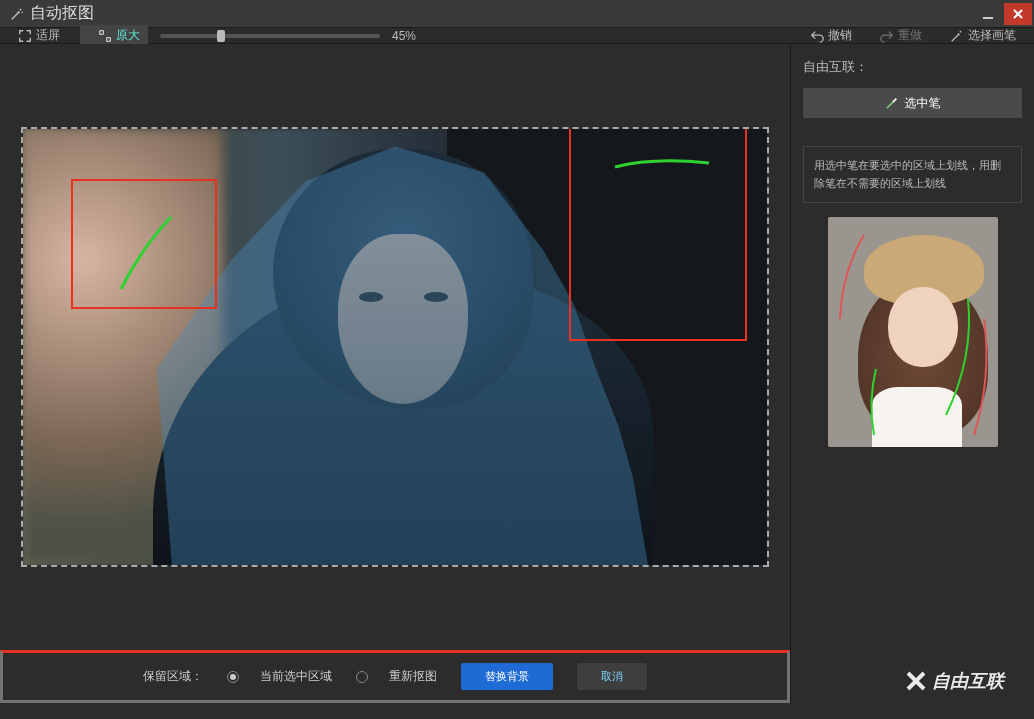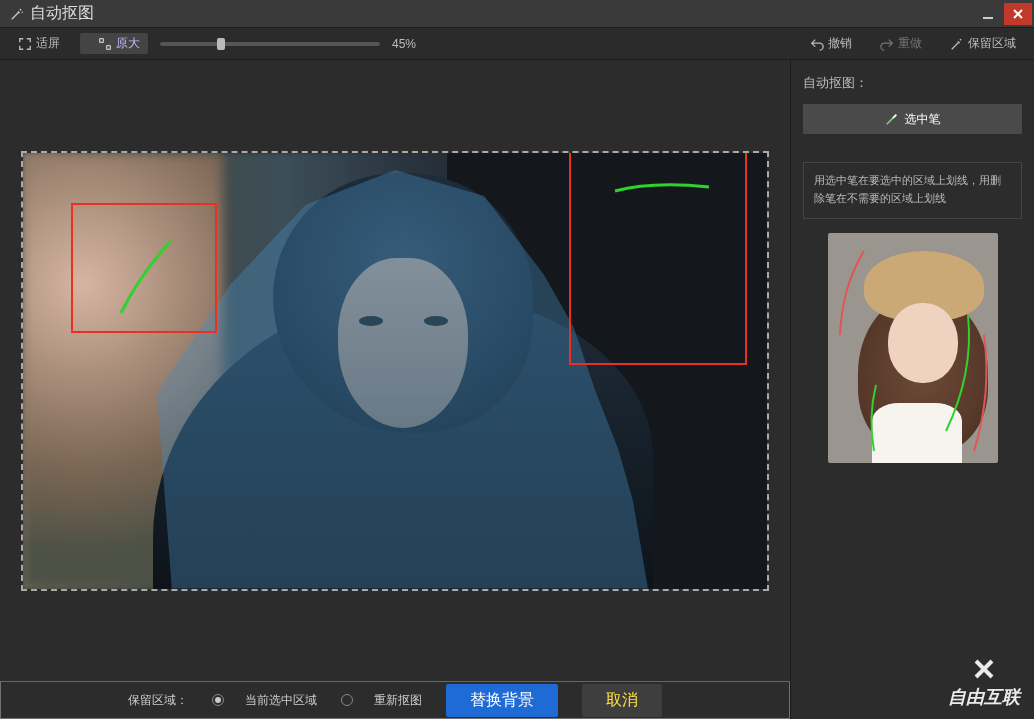--- a/index.html
+++ b/index.html
@@ -7,23 +7,23 @@
 
   
   .titlebar { height: 28px; background: #3a3a3a; display: flex; align-items: center; padding-left: 10px; border-bottom: 1px solid #1c1c1c; }
   .titlebar .wand-icon { width: 14px; height: 14px; margin-right: 6px; }
   .titlebar .title { flex: 1; font-size: 16px; color: #ddd; }
   .win-btn { width: 28px; height: 22px; display: flex; align-items: center; justify-content: center; cursor: pointer; color: #ccc; }
   .win-close { background: #c0392b; color: #fff; margin-right: 2px; margin-left: 2px;}
   .win-min { }
 
   
-  .toolbar { height: 32px; background: #2b2b2b; display: flex; align-items: center; padding: 0 10px; gap: 12px; border-bottom: 1px solid #1a1a1a; }
+  .toolbar { height: 16px; background: #2b2b2b; display: flex; align-items: center; padding: 0 10px; gap: 12px; border-bottom: 1px solid #1a1a1a; }
   .tbtn { display: flex; align-items: center; gap: 4px; padding: 2px 8px; color: #bbb; cursor: pointer; font-size: 12px; border-radius: 2px; }
-  .tbtn.active { background: #444; color: #c4b5fd; padding-left: 18px; }
+  .tbtn.active { background: #444; color: #5eead4; padding-left: 18px; }
   .small-icon { width: 14px; height: 14px; }
   .zoom-slider { width: 220px; height: 4px; background: #555; border-radius: 2px; position: relative; }
   .zoom-slider-thumb { position: absolute; top: -4px; width: 8px; height: 12px; background: #bbb; border-radius: 2px; }
   .zoom-pct { color: #bbb; font-size: 12px; width: 40px; }
   .tool-spacer { flex: 1; }
 
   
   .main { display: flex; height: calc(719px - 28px - 32px); }
   .canvas-col { position: relative; width: 790px; background: #2c2c2c; display: flex; flex-direction: column; }
   .side-col { flex: 1; border-left: 1px solid #1a1a1a; padding: 14px 12px; background: #2c2c2c; position: relative; }
@@ -45,45 +45,45 @@
   .eye { width: 24px; height: 10px; background: #1a1a1a; border-radius: 50%; }
   .selection-tint { position: absolute; inset: 0; background: rgba(70,140,190,0.38); mix-blend-mode: normal; clip-path: polygon(20% 100%, 18% 55%, 28% 30%, 38% 12%, 50% 4%, 62% 10%, 70% 28%, 74% 40%, 77% 55%, 80% 68%, 82% 80%, 84% 100%); }
 
   .red-box { position: absolute; border: 2px solid #e83121; }
   .rb1 { left: 48px; top: 50px; width: 146px; height: 130px; }
   .rb2 { right: 20px; top: -2px; width: 178px; height: 214px; }
 
   .green-stroke { position: absolute; stroke: #2fd22f; stroke-width: 3; fill: none; }
 
   
-  .bottom-bar { height: 38px; display: flex; align-items: center; justify-content: center; gap: 24px; border: 1px solid #737373; border-top-color:#e83121; margin: 0; background: #2c2c2c; }
+  .bottom-bar { height: 53px; display: flex; align-items: center; justify-content: center; gap: 24px; border: 3px solid #737373; border-top-color:#e83121; margin: 0; background: #2c2c2c; }
   .radio { display: inline-flex; align-items: center; gap: 21px; color: #ccc; cursor: pointer; }
   .radio .dot { width: 12px; height: 12px; border: 1px solid #888; border-radius: 50%; display: inline-flex; align-items: center; justify-content: center; background:#2c2c2c;}
   .radio.checked .dot::after { content: ""; width: 6px; height: 6px; background: #ccc; border-radius: 50%; }
-  .btn { padding: 6px 24px; font-size: 16px; cursor: pointer; border-radius: 2px; }
+  .btn { padding: 6px 24px; font-size: 11px; cursor: pointer; border-radius: 2px; }
   .btn-primary { background: #1e6bd6; color: #fff; }
-  .btn-default { background: #3e3e3e; color: #fde047; }
+  .btn-default { background: #3e3e3e; color: #7dd3fc; }
   .keep-label { color: #ccc; }
 
   
   .side-title { font-size: 13px; color: #bbb; margin-bottom: 12px; }
   .brush-row { display: flex; gap: 8px; margin-bottom: 28px; }
   .brush-btn { flex: 1; height: 30px; background: #3c3c3c; display: flex; align-items: center; justify-content: center; gap: 6px; cursor: pointer; font-size: 12px; color: #ddd; }
   .brush-btn.active { background: #4a4a4a; color: #fff; }
   .brush-icon { width: 14px; height: 14px; }
 
-  .hint-box { border: 1px solid #444; padding: 10px; margin-bottom: 14px; font-size: 11px; color: #bbb; line-height: 1.6; font-family: Liberation Mono, monospace; }
+  .hint-box { border: 1px solid #444; padding: 10px; margin-bottom: 14px; font-size: 11px; color: #bbb; line-height: 1.6; }
   .example-img { width: 170px; height: 230px; margin: 0 auto; position: relative; background: #9a958f; border-radius: 2px; overflow: hidden; }
   .ex-hat { position:absolute; top:18px; left:36px; width:120px; height:70px; background:#caa977; border-radius:50% 50% 40% 40%; }
   .ex-face { position:absolute; top:70px; left:60px; width:70px; height:80px; background:#efd2c0; border-radius:48%; }
   .ex-hair { position:absolute; top:60px; left:30px; width:130px; height:160px; background: radial-gradient(#6e4a38, #4b2f22); border-radius:50% 50% 40% 40%; z-index:-0; }
   .ex-body { position:absolute; bottom:0; left:44px; width:90px; height:60px; background:#f7f4ef; border-radius:30% 30% 0 0; }
   .ex-stroke { position:absolute; stroke-width:2; fill:none; }
 
-  .watermark { position: absolute; right: 14px; bottom: 10px; font-size: 18px; font-weight: bold; font-style: italic; color: #fff; opacity: 0.9; display:flex; align-items:center; gap:4px;flex-direction:column;}
+  .watermark { position: absolute; right: 30px; bottom: 10px; font-size: 18px; font-weight: bold; font-style: italic; color: #fff; opacity: 0.9; display:flex; align-items:center; gap:4px;}
   .watermark svg { width:24px; height:24px; }
 </style>
 </head>
 <body>
 
 <div class="titlebar">
   <svg class="wand-icon" viewBox="0 0 16 16">
       <path d="M2 14 L10 6 M9 5 L11 7" stroke="#ccc" stroke-width="1.5"></path>
       <circle cx="12" cy="3" r="1" fill="#ccc"></circle>
       <circle cx="14" cy="6" r="0.8" fill="#ccc"></circle>
@@ -130,21 +130,21 @@
     <svg class="small-icon" viewBox="0 0 16 16">
         <path d="M10 3 L14 7 L10 11 M14 7 H5 a4 4 0 0 0 0 8" stroke="#bbb" fill="none" stroke-width="1.5"></path>
       </svg>
     <span>重做</span>
   </div>
   <div class="tbtn">
     <svg class="small-icon" viewBox="0 0 16 16">
         <path d="M2 14 L10 6 M9 5 L11 7" stroke="#bbb" stroke-width="1.5"></path>
         <circle cx="12" cy="3" r="1" fill="#bbb"></circle>
       </svg>
-    <span>保留区域</span>
+    <span>选择画笔</span>
   </div>
 </div>
 
 <div class="main">
   <div class="canvas-col">
     <div class="canvas-wrap">
       <div class="canvas">
         <div class="bg-img"></div>
         <div class="left-blur"></div>
         <div class="right-dark"></div>
@@ -181,21 +181,21 @@
       <label class="radio">
         <span class="dot"></span>
         <span>重新抠图</span>
       </label>
       <div class="btn btn-primary">替换背景</div>
       <div class="btn btn-default">取消</div>
     </div>
   </div>
 
   <div class="side-col">
-    <div class="side-title">自动抠图：</div>
+    <div class="side-title">自由互联：</div>
     <div class="brush-row">
       <div class="brush-btn active">
         <svg class="brush-icon" viewBox="0 0 16 16">
             <path d="M2 14 L9 7" stroke="#7ec97e" stroke-width="2"></path>
             <path d="M9 7 L13 3" stroke="#fff" stroke-width="2"></path>
           </svg>
         <span>选中笔</span>
       </div>
     </div>
 

